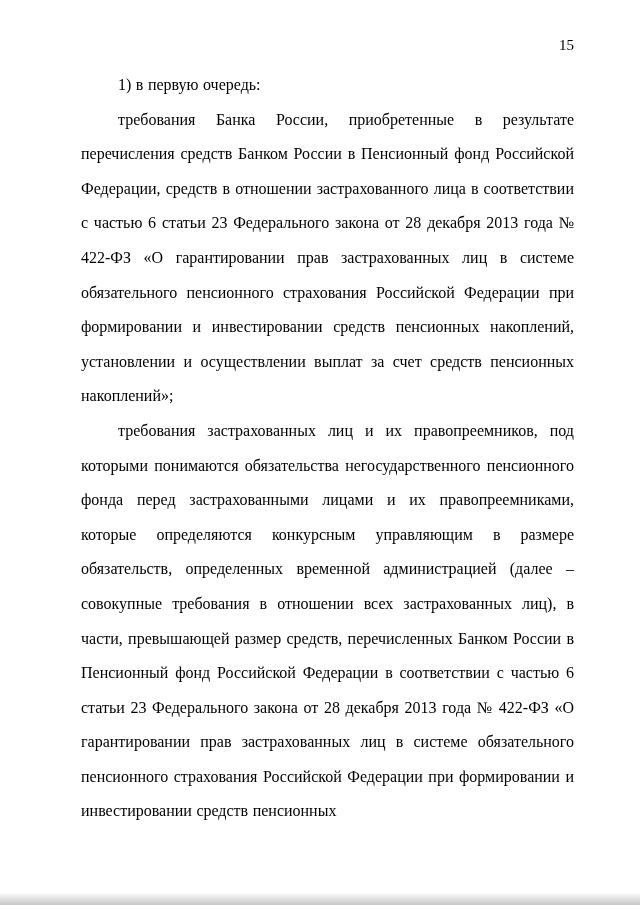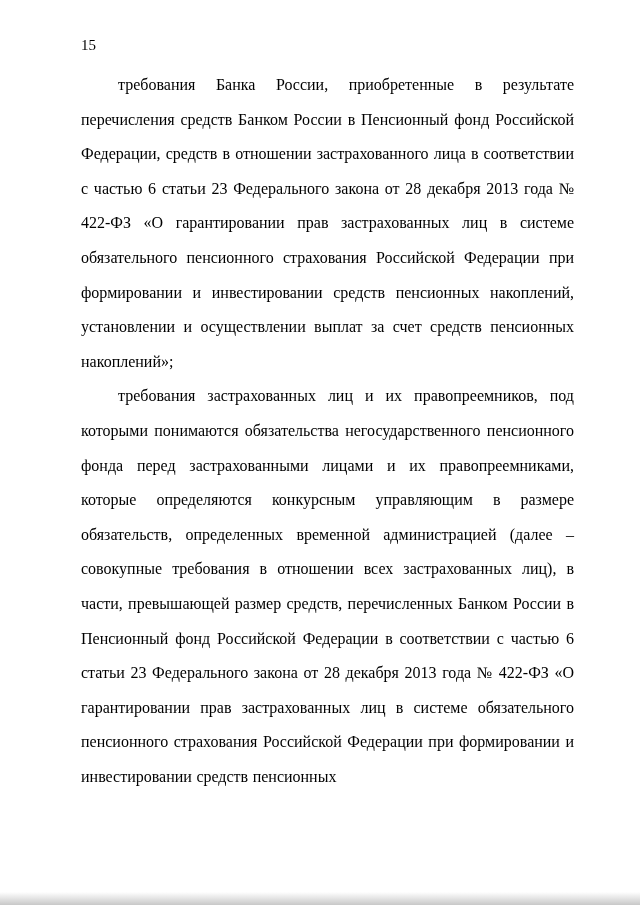--- a/index.html
+++ b/index.html
@@ -16,21 +16,21 @@
   }
   .page {
     position: relative;
     width: 640px;
     height: 905px;
     box-sizing: border-box;
     padding: 36px 66px 0 81px;
     background: #ffffff;
   }
   .page-number {
-    text-align: left;
+    text-align: right;
     font-size: 15px;
     line-height: 18px;
     margin: 0 0 14px 0;
   }
   .body-text p {
     margin: 0;
     text-align: justify;
     text-indent: 37px;
     font-size: 16px;
     line-height: 34.6px;
@@ -46,18 +46,19 @@
     pointer-events: none;
   }
 </style>
 </head>
 <body>
 
 <div class="page">
   <div class="page-number">15</div>
 
   <div class="body-text">
+    <p>1) в первую очередь:</p>
     <p>требования Банка России, приобретенные в результате перечисления средств Банком России в Пенсионный фонд Российской Федерации, средств в отношении застрахованного лица в соответствии с частью 6 статьи 23 Федерального закона от 28 декабря 2013 года № 422-ФЗ «О гарантировании прав застрахованных лиц в системе обязательного пенсионного страхования Российской Федерации при формировании и инвестировании средств пенсионных накоплений, установлении и осуществлении выплат за счет средств пенсионных накоплений»;</p>
     <p>требования застрахованных лиц и их правопреемников, под которыми понимаются обязательства негосударственного пенсионного фонда перед застрахованными лицами и их правопреемниками, которые определяются конкурсным управляющим в размере обязательств, определенных временной администрацией (далее – совокупные требования в отношении всех застрахованных лиц), в части, превышающей размер средств, перечисленных Банком России в Пенсионный фонд Российской Федерации в соответствии с частью 6 статьи 23 Федерального закона от 28 декабря 2013 года № 422-ФЗ «О гарантировании прав застрахованных лиц в системе обязательного пенсионного страхования Российской Федерации при формировании и инвестировании средств пенсионных</p>
   </div>
 
   <div class="bottom-shadow"></div>
 </div>
 
 </body></html>

